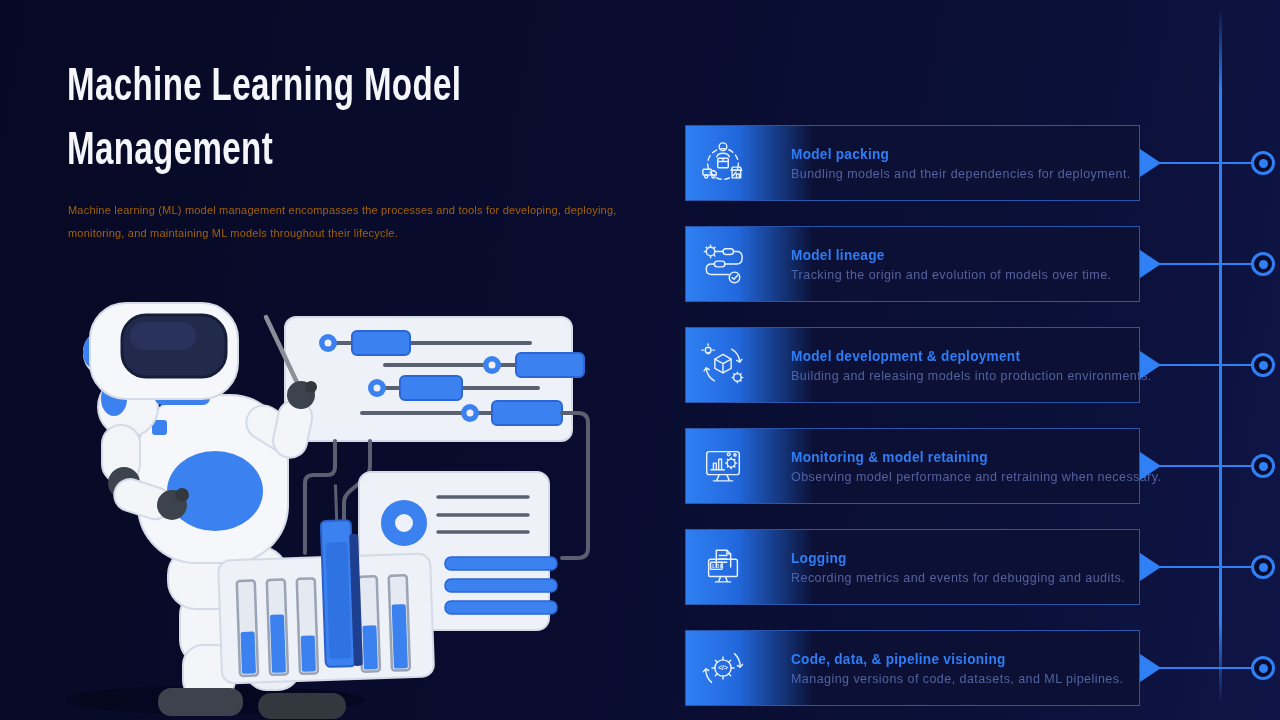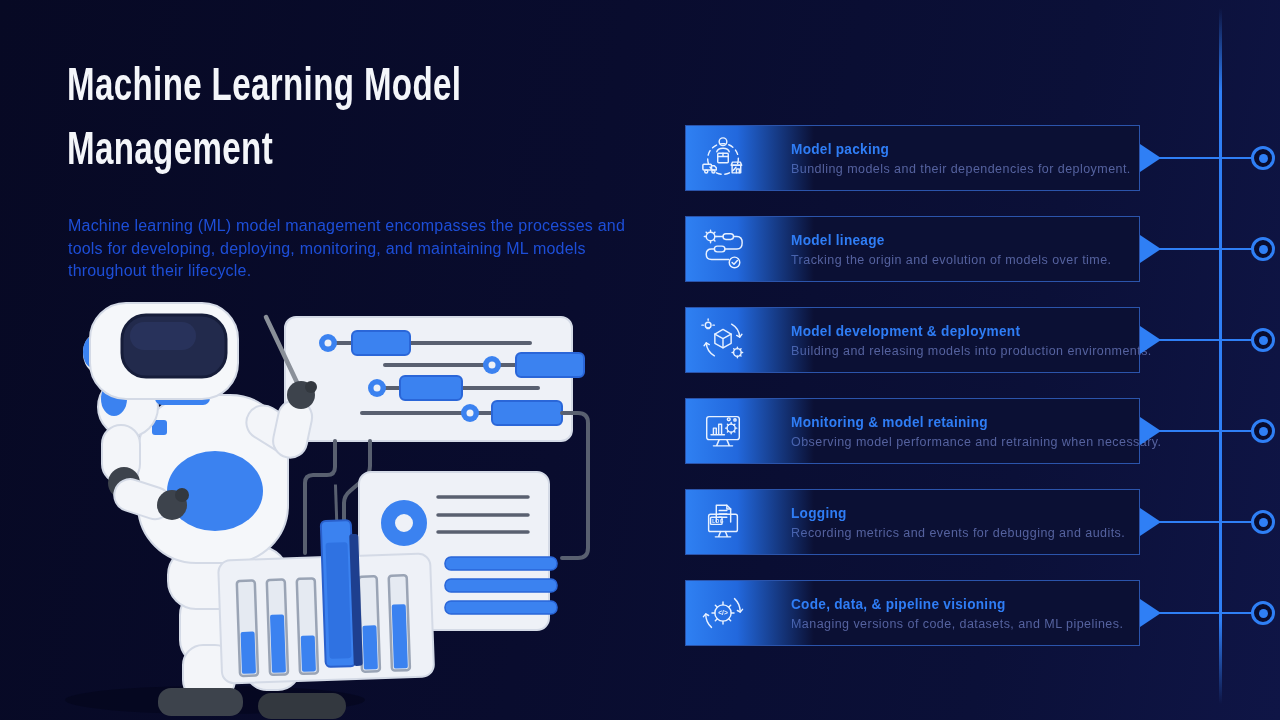--- a/index.html
+++ b/index.html
@@ -11,31 +11,31 @@
   }
   
   .page-title{
     position:absolute; left:67px; top:52px; width:600px;
     font-size:46px; font-weight:700; line-height:64px; color:#f4f6fa;
     letter-spacing:.5px;
     transform:scaleX(.72); transform-origin:0 0;
   }
   .intro{
     position:absolute; left:68px; top:199px; width:578px;
-    font-size:16px; line-height:22.5px; color:#1d4ed8; letter-spacing:.2px;margin-top:16px;
+    font-size:11px; line-height:22.5px; color:#a16207; letter-spacing:.2px;
   }
   .robot-wrap{ position:absolute; left:30px; top:295px; width:640px; height:425px; }
 
   
   .list{
     position:absolute; left:685px; top:125px; width:455px;
     display:flex; flex-direction:column; gap:25px;
   }
   .card{
-    position:relative; height:66px; width:455px;
+    position:relative; height:76px; width:455px;
     background:#0b1034;
     border:1px solid rgba(62,122,235,.65);
     display:flex; align-items:center;
   }
   .icon-tile{
     position:absolute; left:0; top:0; bottom:0; width:128px;
     background:linear-gradient(90deg,#2f80f2 0%,#2268dd 40%,rgba(18,38,110,0) 100%);
     display:flex; align-items:center; pointer-events:none;
   }
   .icon-tile svg{ margin-left:14px; width:46px; height:46px; }

